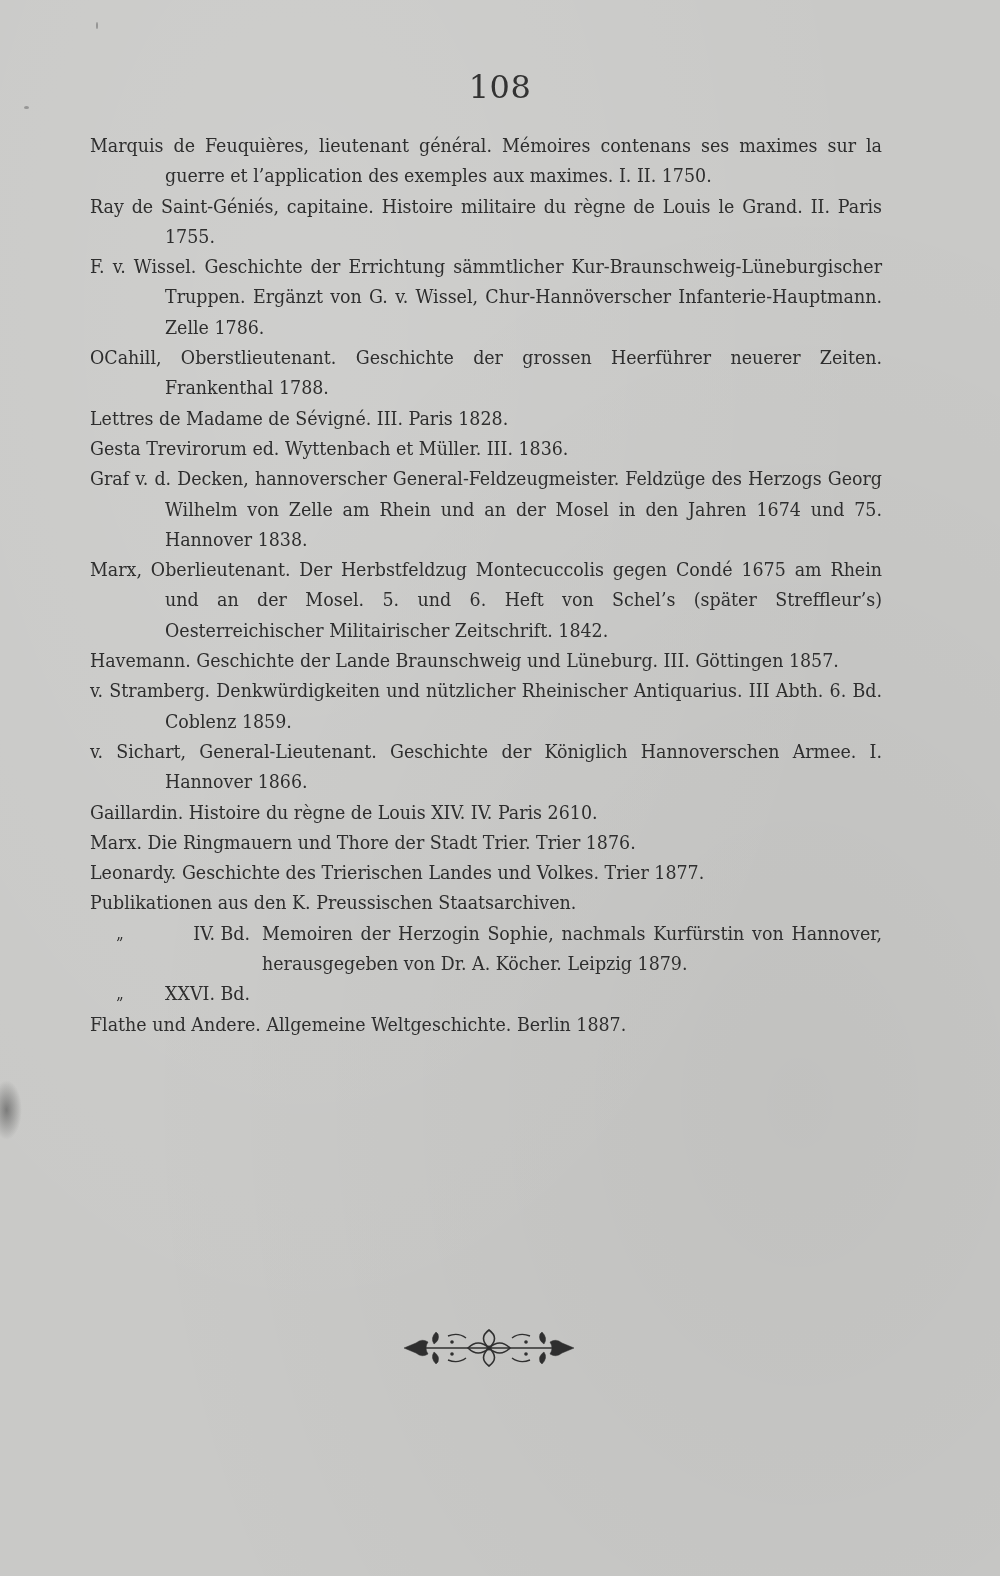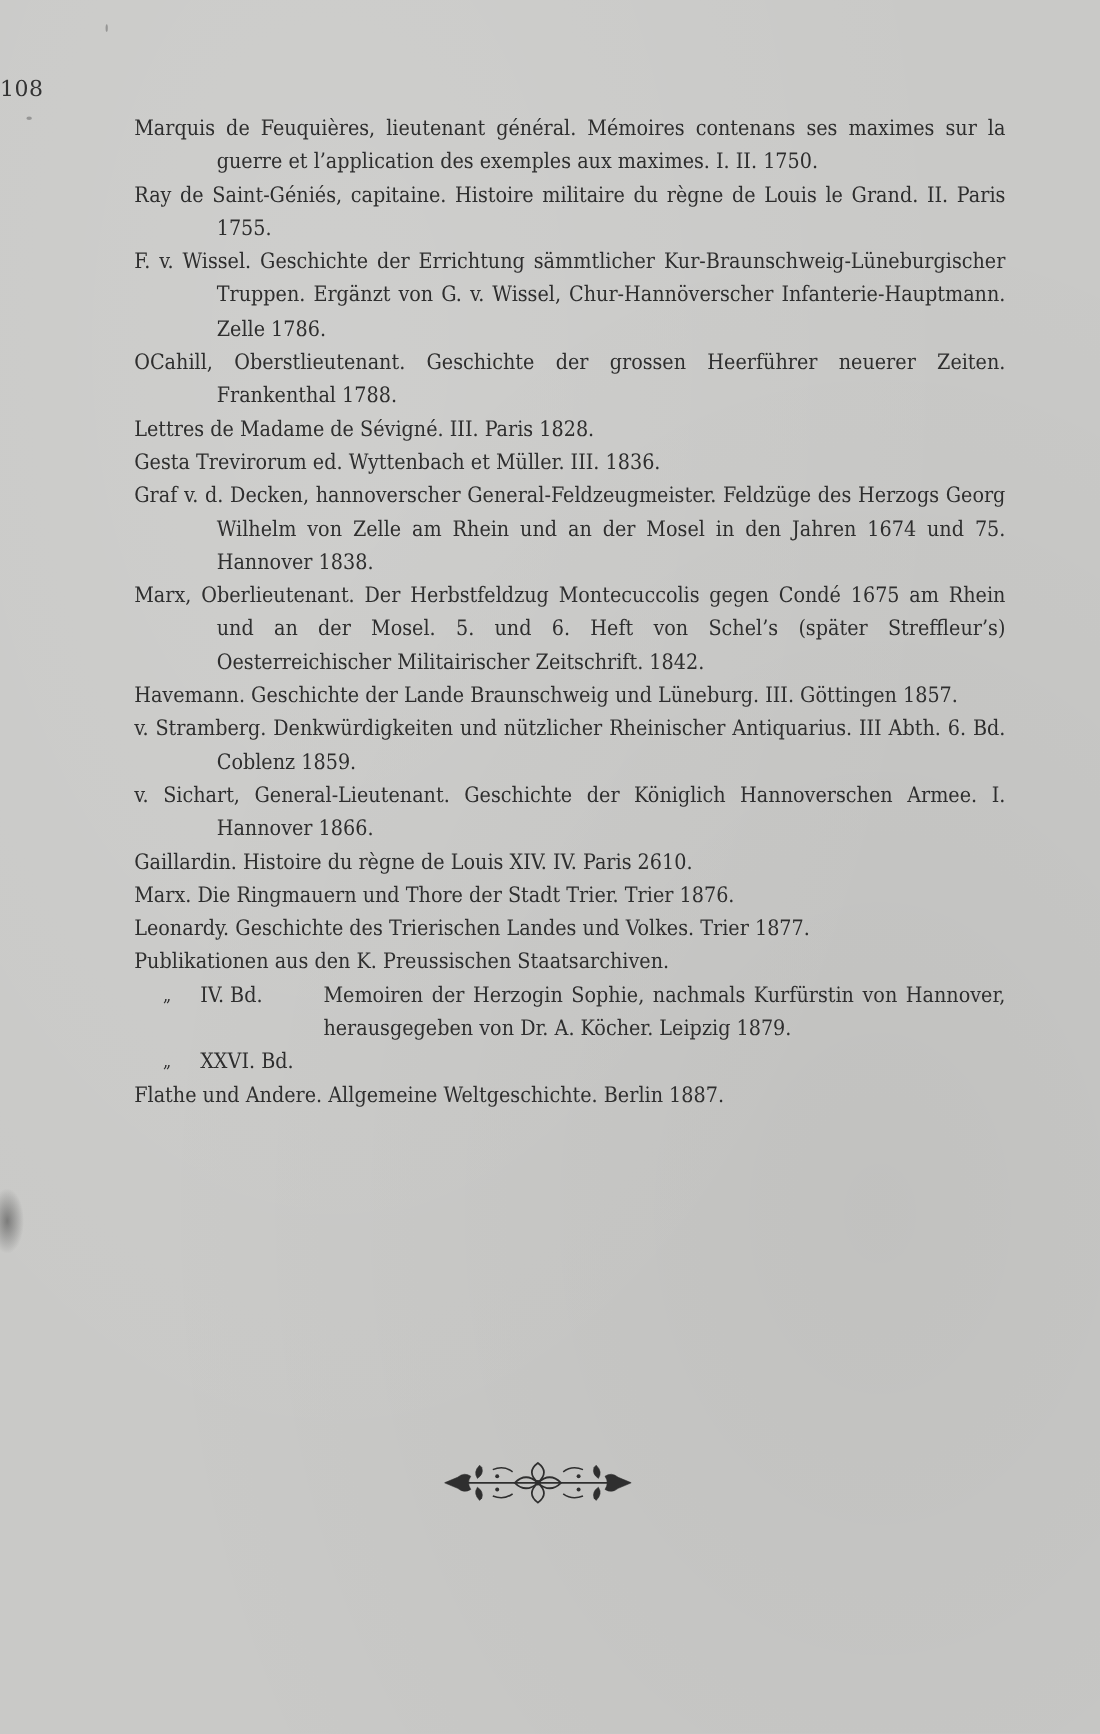--- a/index.html
+++ b/index.html
@@ -22,34 +22,34 @@
     position: absolute;
     left: 0; top: 0;
     width: 1000px;
     height: 1576px;
   }
   .page-number {
     position: absolute;
     top: 68px;
     left: 0;
     width: 1000px;
-    font-size: 20px;
+    text-align: center;
+    font-size: 32px;
     letter-spacing: 0.5px;
     color: #333;
   }
   .bib {
     position: absolute;
     left: 90px;
-    top: 102px;
+    top: 131px;
     width: 792px;
     font-size: 19.4px;
     line-height: 30.3px;
     text-align: justify;
     font-stretch: condensed;
-    margin-left: 32px;
   }
   .entry {
     padding-left: 75px;
     text-indent: -75px;
     margin: 0;
     text-align-last: left;
   }
   .entry.publ {
     text-align-last: left;
   }
@@ -59,20 +59,21 @@
   }
   .sub .ditto {
     width: 60px;
     text-align: center;
     flex: 0 0 60px;
     font-size: 16px;
   }
   .sub .vol {
     width: 112px;
     flex: 0 0 112px;
+    text-align: right;
     padding-right: 12px;
     box-sizing: border-box;
   }
   .sub .title {
     flex: 1 1 auto;
     text-align: justify;
     text-align-last: left;
   }
   .ornament {
     position: absolute;

